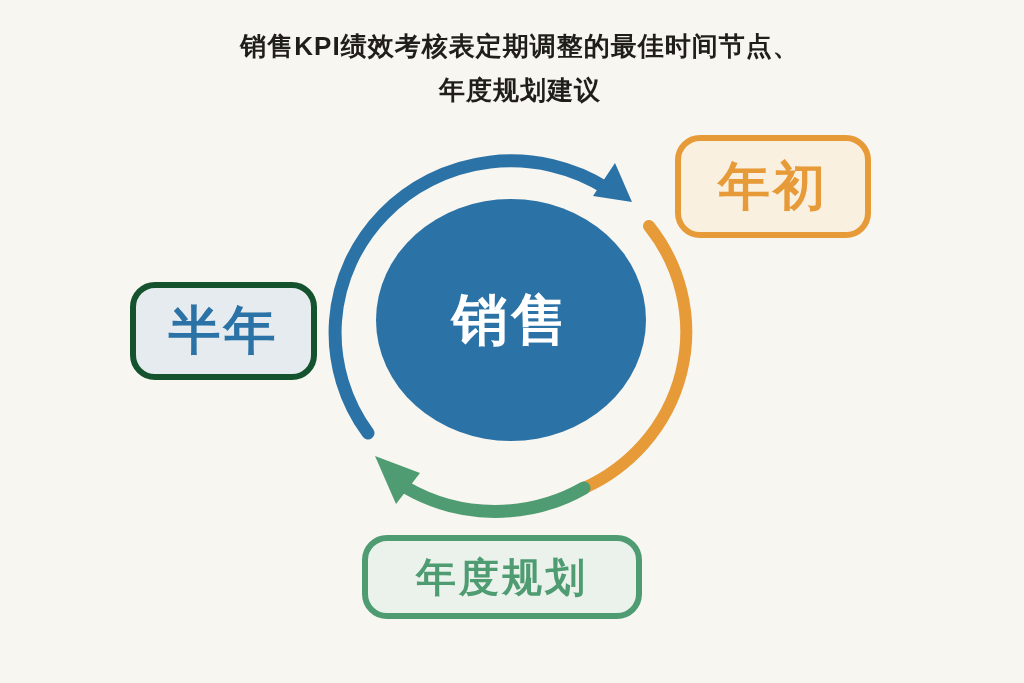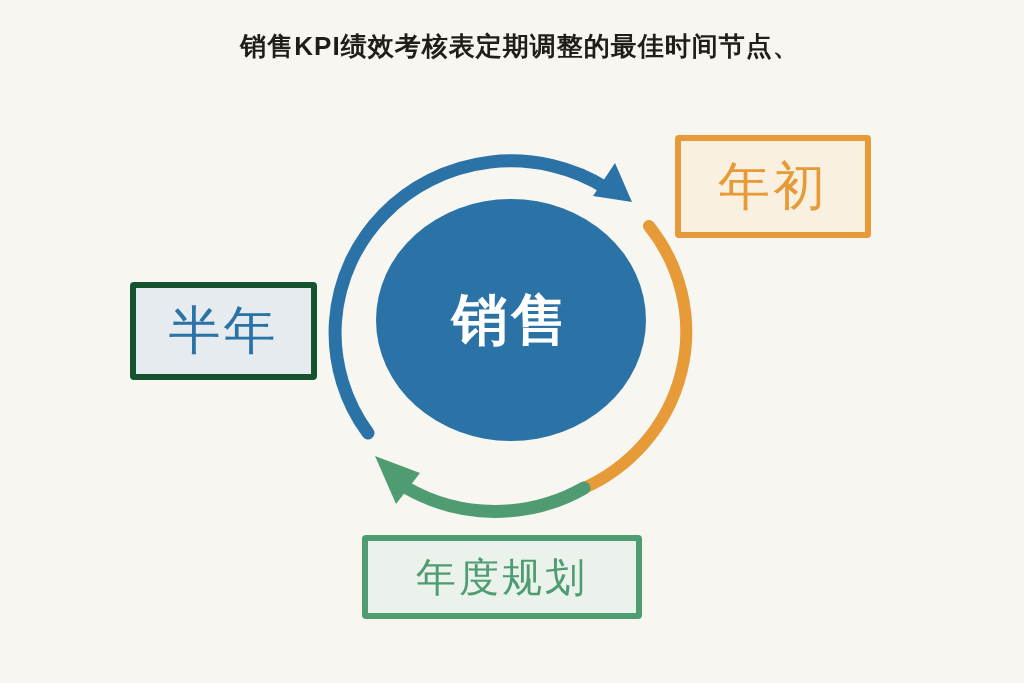--- a/index.html
+++ b/index.html
@@ -49,23 +49,23 @@
     letter-spacing: 3px;
     text-align: center;
     gap: 40px;
   }
   .node {
     position: absolute;
     box-sizing: border-box;
     display: flex;
     align-items: center;
     justify-content: center;
-    font-weight: 400;
+    font-weight: 700;
     letter-spacing: 3px;
-    border-radius: 4px;
+    border-radius: 25px;
   }
   .node-year-start {
     left: 675px; top: 135px;
     width: 196px; height: 103px;
     border: 6px solid #e79a38;
     background: #faf0df;
     color: #e79a38;
     font-size: 52px;
   }
   .node-half-year {
@@ -93,20 +93,21 @@
     font-size: 40px;
   }
 </style>
 </head>
 <body>
 
 <div class="canvas">
 
   <h1 class="title">
     <span>销售KPI绩效考核表定期调整的最佳时间节点、</span><br>
+    <span>年度规划建议</span>
   </h1>
 
   <svg class="cycle-svg" viewBox="0 0 1024 683" xmlns="http://www.w3.org/2000/svg" aria-hidden="true">
 
     <path d="M 368 433 A 176 172 0 0 1 606 188" fill="none" stroke="#2b72a6" stroke-width="13" stroke-linecap="round"></path>
 
     <path d="M 632 202 L 593 196 L 615 163 Z" fill="#2b72a6"></path>
 
     <path d="M 649 226 A 176 172 0 0 1 584 488" fill="none" stroke="#e79a38" stroke-width="12" stroke-linecap="round"></path>
 

